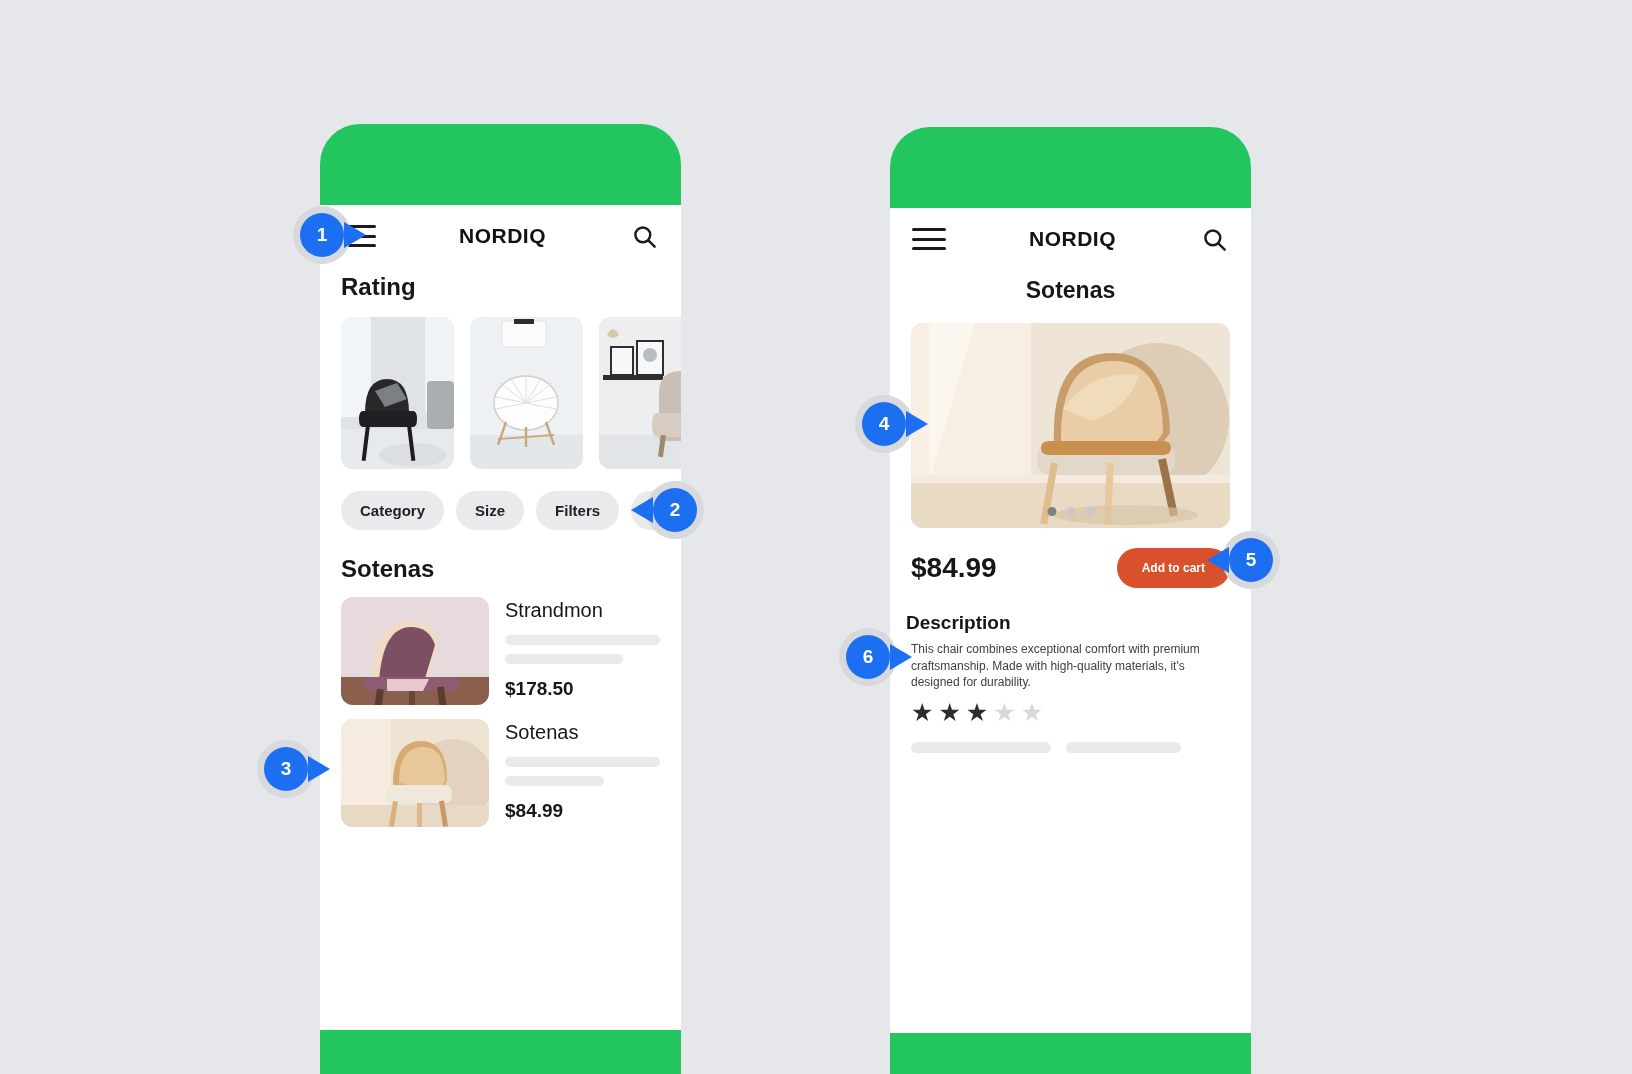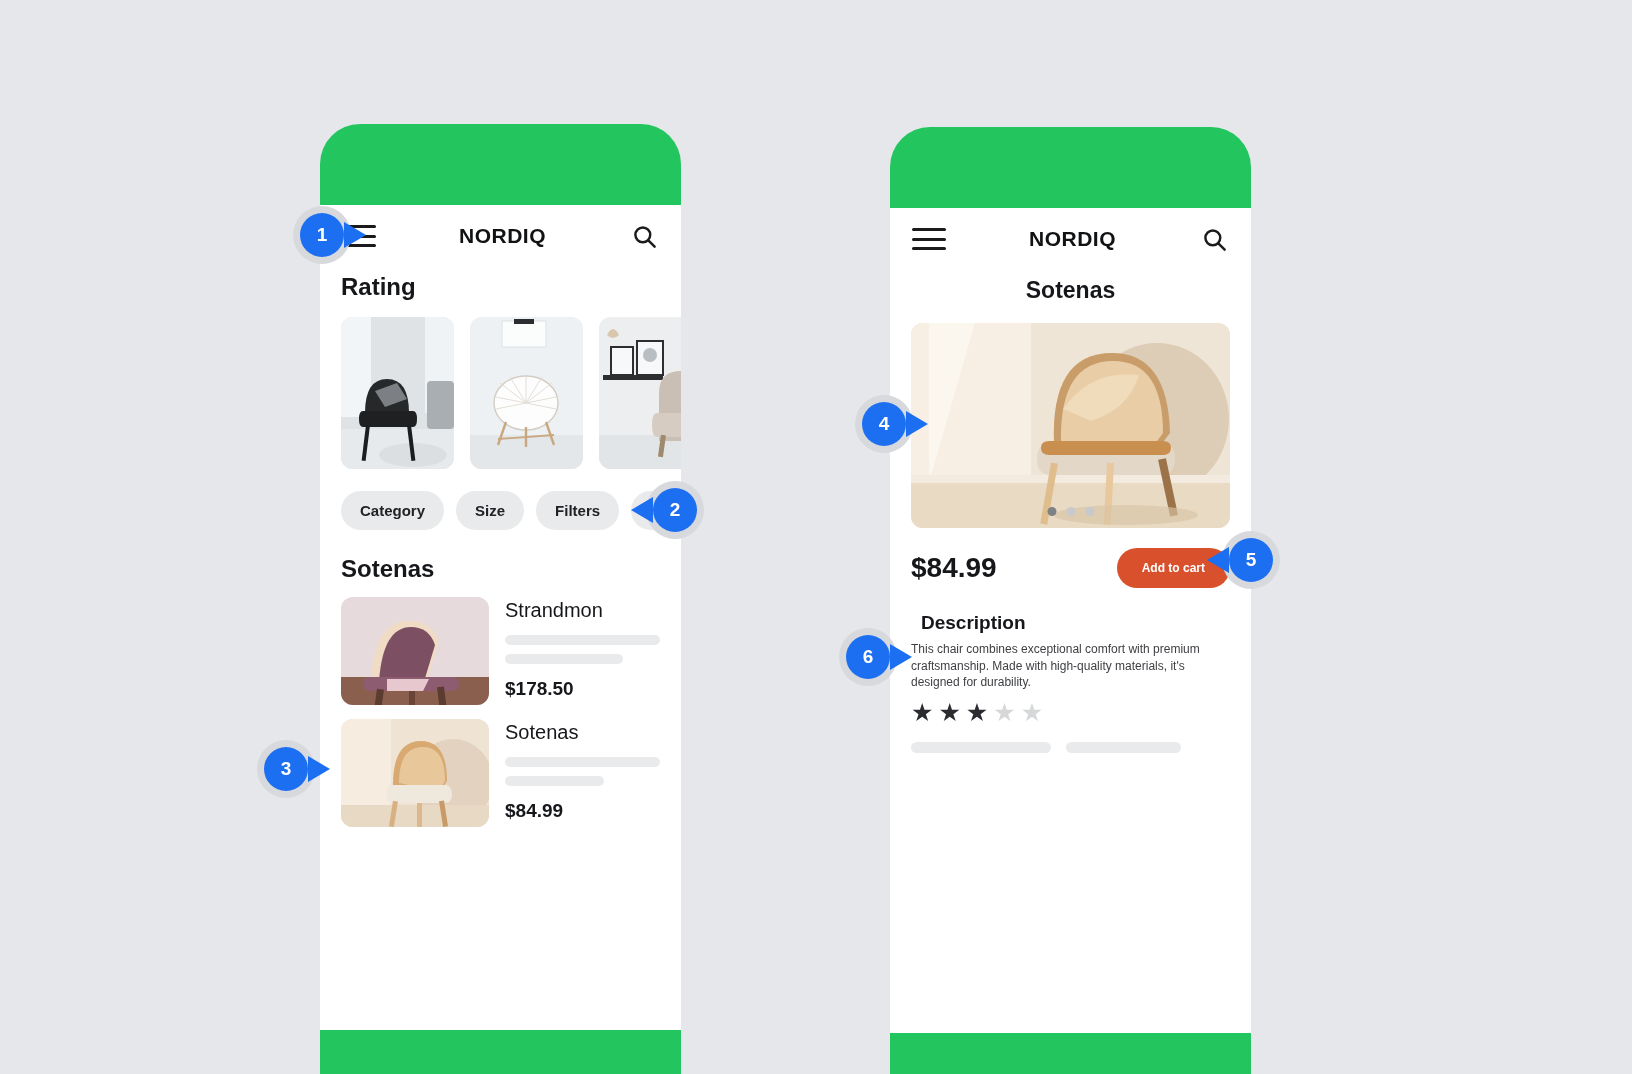--- a/index.html
+++ b/index.html
@@ -192,21 +192,21 @@
     border-radius: 24px;
     padding: 13px 25px;
     cursor: pointer;
     white-space: nowrap;
   }
 
   .block-title {
     font-size: 19px;
     font-weight: 700;
     color: #16171a;
-    padding: 0 31px;
+    padding: 0 16px;
     margin-top: 24px;
   }
   .desc-text {
     font-size: 12px;
     line-height: 1.38;
     color: #3f4043;
     padding: 0 21px;
     margin-top: 7px;
   }
   .stars { display: flex; gap: 5px; padding: 0 21px; margin-top: 9px; font-size: 25px; line-height: 1; }

